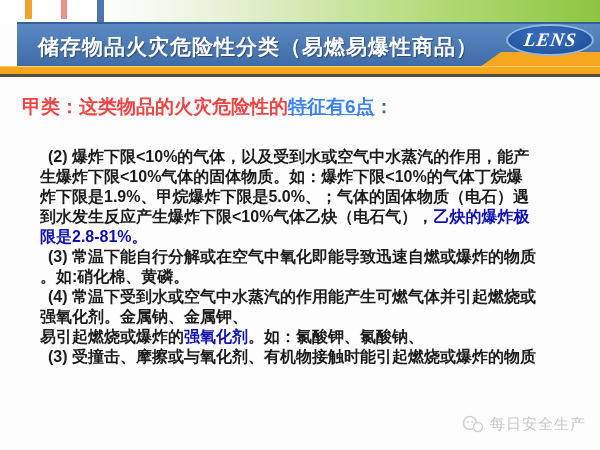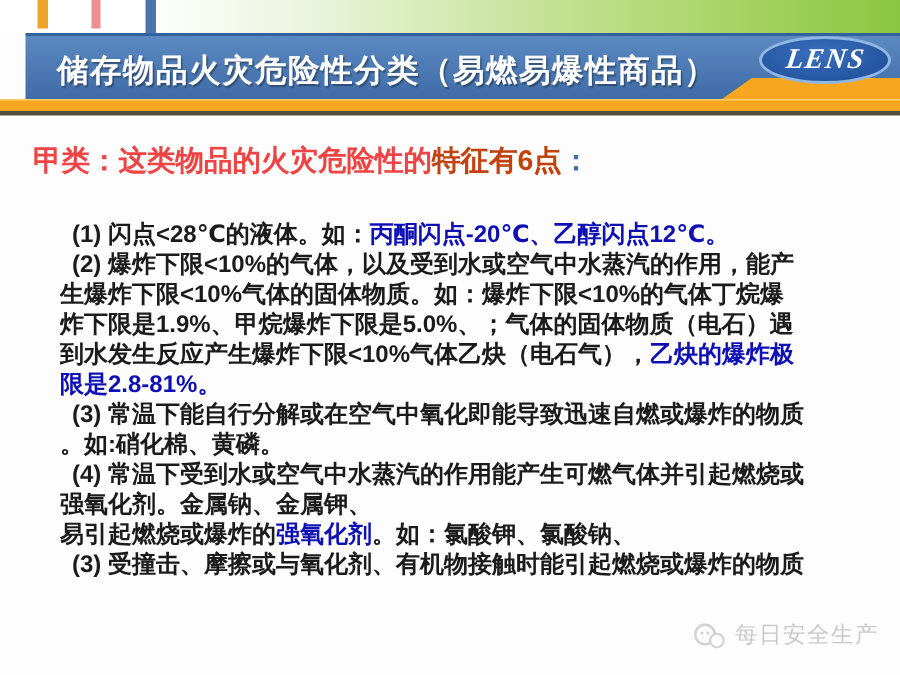--- a/index.html
+++ b/index.html
@@ -63,38 +63,38 @@
     font-style: italic; font-weight: bold; font-size: 19px;
     letter-spacing: 1px; transform: skewX(-8deg);
   }
 
   
   .heading {
     position: absolute; left: 22px; top: 94px;
     font-size: 19px; font-weight: bold; white-space: nowrap;
   }
   .heading .lead { color: #ef4444; }
-  .heading .emph { color: #c2410c; }
+  .heading .emph { color: #3b82f6; text-decoration: underline; }
   .heading .tail { color: #3d71ad; }
 
   
   .body-text {
     position: absolute; left: 40px; top: 147px; width: 552px;
     font-size: 16px; font-weight: bold; color: #1b1b1b;
     line-height: 20px;
   }
   .body-line { white-space: nowrap; height: 20px; overflow: hidden; }
   .body-line.first { padding-left: 8px; }
   .seg-black { color: #1b1b1b; }
   .seg-blue  { color: #0f10b3; }
 
   
   .watermark {
     position: absolute; right: 14px; top: 414px;
-    display: flex; gap: 5px;
+    display: flex; align-items: center; gap: 5px;
     color: #c9c9c9; font-size: 15px; letter-spacing: 1px;
   }
   .wm-icon { width: 24px; height: 20px; }
 </style>
 </head>
 <body>
 
 <div class="slide">
 
   <div class="topstrip">
@@ -113,21 +113,20 @@
 
   <div class="lens-oval">
     <span class="lens-text">LENS</span>
   </div>
 
   <div class="heading">
     <span class="lead">甲类：这类物品的火灾危险性的</span><span class="emph">特征有6点</span><span class="tail">：</span>
   </div>
 
   <div class="body-text">
-      <div class="body-line first"><span class="seg-black">(1) 闪点&lt;28℃的液体。如：</span><span class="seg-blue">丙酮闪点-20℃、乙醇闪点12℃。</span></div>
       <div class="body-line first"><span class="seg-black">(2) 爆炸下限&lt;10%的气体，以及受到水或空气中水蒸汽的作用，能产</span></div>
       <div class="body-line"><span class="seg-black">生爆炸下限&lt;10%气体的固体物质。如：爆炸下限&lt;10%的气体丁烷爆</span></div>
       <div class="body-line"><span class="seg-black">炸下限是1.9%、甲烷爆炸下限是5.0%、；气体的固体物质（电石）遇</span></div>
       <div class="body-line"><span class="seg-black">到水发生反应产生爆炸下限&lt;10%气体乙炔（电石气），</span><span class="seg-blue">乙炔的爆炸极</span></div>
       <div class="body-line"><span class="seg-blue">限是2.8-81%。</span></div>
       <div class="body-line first"><span class="seg-black">(3) 常温下能自行分解或在空气中氧化即能导致迅速自燃或爆炸的物质</span></div>
       <div class="body-line"><span class="seg-black">。如:硝化棉、黄磷。</span></div>
       <div class="body-line first"><span class="seg-black">(4) 常温下受到水或空气中水蒸汽的作用能产生可燃气体并引起燃烧或</span></div>
       <div class="body-line"><span class="seg-black">强氧化剂。金属钠、金属钾、</span></div>
       <div class="body-line"><span class="seg-black">易引起燃烧或爆炸的</span><span class="seg-blue">强氧化剂</span><span class="seg-black">。如：氯酸钾、氯酸钠、</span></div>

